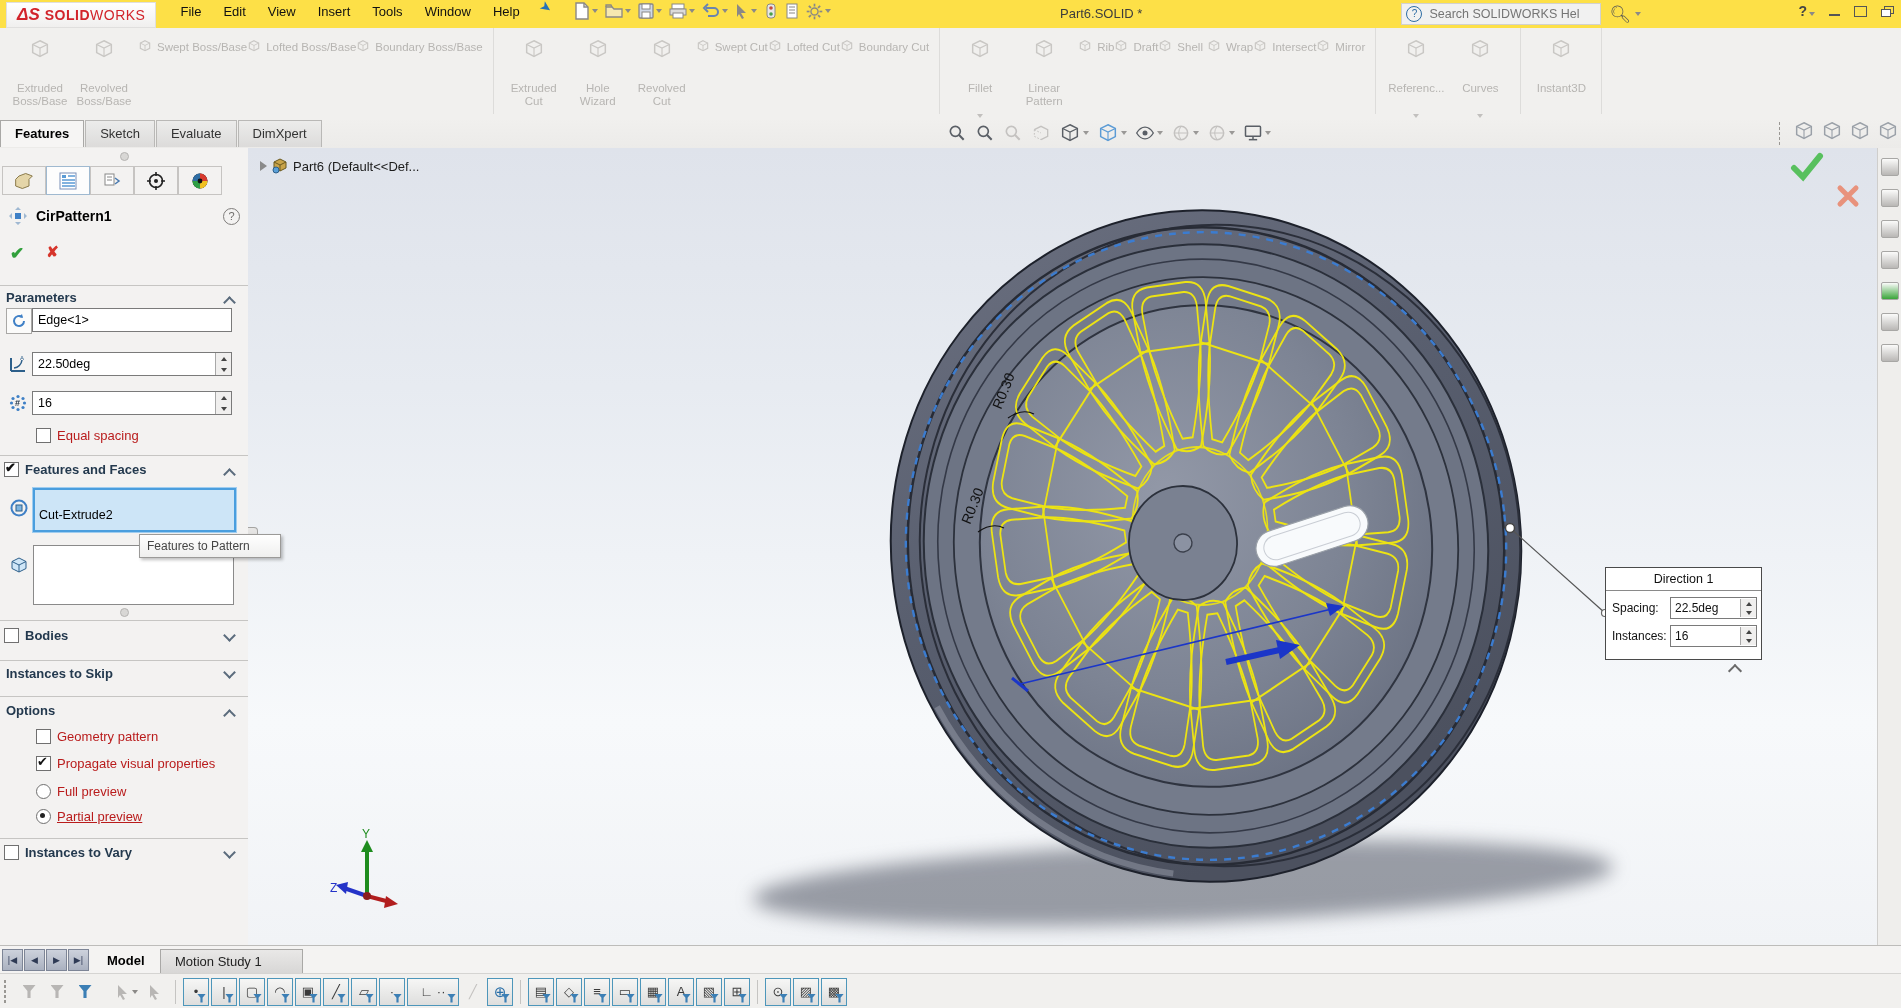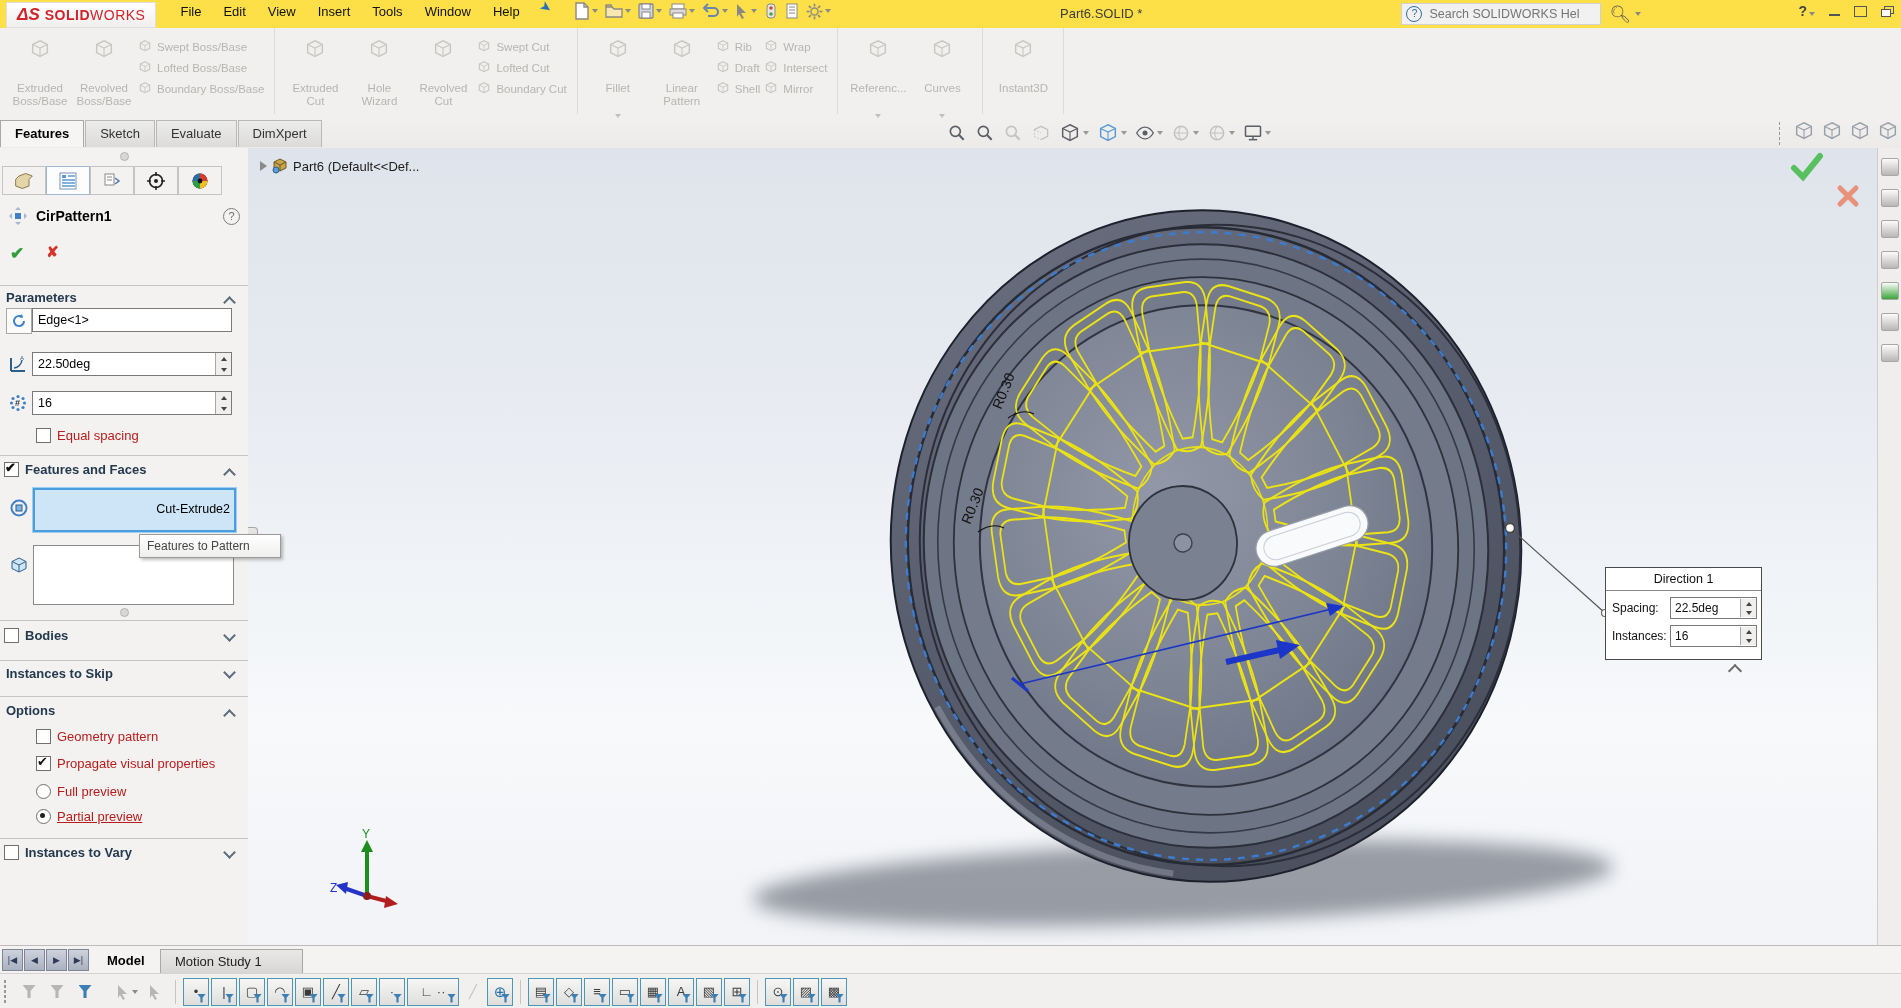--- a/index.html
+++ b/index.html
@@ -32,21 +32,21 @@
   .win-cascade{position:relative;width:12px;height:10px;}
   .win-cascade::before{content:"";position:absolute;left:3px;top:0;width:8px;height:6px;border:1.5px solid #555;}
   .win-cascade::after{content:"";position:absolute;left:0;top:3px;width:8px;height:6px;border:1.5px solid #555;background:#fdfdfd;}
   
   #ribbon{position:absolute;left:0;top:28px;width:1901px;height:90px;background:#f1f0ee;border-bottom:1px solid #e0dfdd;display:flex;}
   .rb-group{display:flex;align-items:flex-start;padding:4px 8px 0 8px;border-right:1px solid #dddcda;height:82px;}
   .rb-big{display:flex;flex-direction:column;align-items:center;width:62px;margin:2px 1px;cursor:default;gap:16px;}
   .rb-big .ic{margin:4px 0 2px 0;}
   .rb-big .lbl{font-size:11.5px;color:#b7b5b2;text-align:center;line-height:1.15;}
   .rb-big .caret{margin:3px auto 0 auto;border-top-color:#c2c0be;}
-  .rb-col{display:flex;flex-direction:column;justify-content:flex-end;margin:4px 2px;}
+  .rb-col{display:flex;flex-direction:row;justify-content:flex-end;margin:4px 2px;}
   .rb-small{display:flex;align-items:center;gap:5px;height:21px;font-size:11.5px;color:#b7b5b2;white-space:nowrap;cursor:default;}
   
   #band{position:absolute;left:0;top:118px;width:1901px;height:30px;background:linear-gradient(#f1f0ee,#ecebe9);border-bottom:1px solid #cfcecd;}
   #cmd-tabs{position:absolute;left:0;top:2px;display:flex;height:27px;}
   .cmd-tab{padding:5px 14px 0 14px;font-size:13px;color:#333;background:linear-gradient(#ececeb,#dcdbda);border:1px solid #b9b8b6;border-bottom:none;margin-right:1px;}
   .cmd-tab.active{background:#f6f5f4;font-weight:bold;color:#000;border-color:#a9a8a6;}
   #headsup{position:absolute;left:945px;top:3px;display:flex;align-items:center;gap:4px;}
   .hu-item{display:flex;align-items:center;padding:1px 2px;}
   .hu-item .caret{border-top-color:#9a9896;}
   #band-right{position:absolute;right:2px;top:2px;display:flex;align-items:center;gap:8px;}
@@ -80,21 +80,21 @@
   .tri-up{width:0;height:0;border-left:3.5px solid transparent;border-right:3.5px solid transparent;border-bottom:4px solid #444;}
   .tri-down{width:0;height:0;border-left:3.5px solid transparent;border-right:3.5px solid transparent;border-top:4px solid #444;}
   .chk{width:13px;height:13px;border:1px solid #707070;background:#fff;display:inline-block;flex:none;position:relative;}
   .chk.checked::after{content:"✔";position:absolute;left:0px;top:-3px;font-size:13px;color:#111;}
   .radio{width:13px;height:13px;border:1px solid #707070;border-radius:50%;background:#fff;display:inline-block;flex:none;position:relative;}
   .radio.sel::after{content:"";position:absolute;left:3px;top:3px;width:5px;height:5px;border-radius:50%;background:#222;}
   .pm-check-row{position:absolute;display:flex;align-items:center;gap:6px;font-size:13px;color:#b91c1c;}
   .pm-check-row.bold{font-weight:bold;color:#23394e;font-size:13px;}
   .pm-list{position:absolute;left:33px;width:199px;background:#fff;border:1px solid #8a8a8a;font-size:12.5px;}
   .pm-list.selected{background:#cde5f7;border:2px solid #4a9ede;outline:1px solid #9fcdf0;}
-  .pm-list .item{padding:12px 4px;color:#000;text-align:right;}
+  .pm-list .item{padding:18px 4px;color:#000;}
   #pm-tooltip{position:absolute;left:139px;width:133px;height:22px;background:linear-gradient(#ffffff,#efefee);border:1px solid #9b9a98;box-shadow:2px 2px 3px rgba(0,0,0,.25);font-size:12px;color:#454545;display:flex;align-items:center;padding-left:7px;z-index:5;}
   
   #viewport{position:absolute;left:248px;top:0;width:1653px;height:797px;background:linear-gradient(180deg,#dfe3eb 0%,#e7ebf1 30%,#f7f9fb 72%,#f1f3f6 100%);overflow:hidden;}
   #breadcrumb{position:absolute;left:12px;top:10px;display:flex;align-items:center;gap:5px;font-size:13px;color:#1c1c1c;}
   #breadcrumb .tri{width:0;height:0;border-top:5px solid transparent;border-bottom:5px solid transparent;border-left:7px solid #8a8a8a;}
   #model-svg{position:absolute;left:0;top:0;}
   
   #callout{position:absolute;left:1357px;top:419px;width:157px;height:93px;background:#fff;border:1px solid #4a4a4a;box-sizing:border-box;z-index:4;}
   #callout .co-title{height:22px;line-height:22px;text-align:center;font-size:12.5px;color:#111;border-bottom:1px solid #8a8a8a;}
   .co-row{display:flex;align-items:center;margin:6px 4px 0 6px;font-size:12px;color:#111;}

